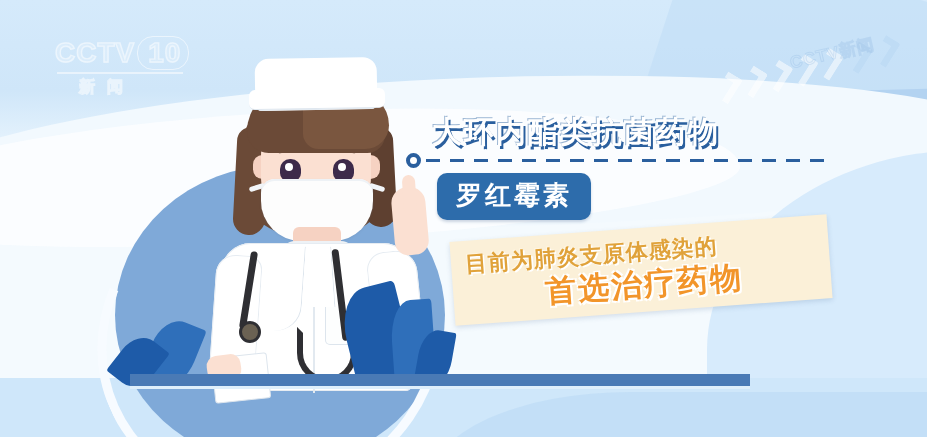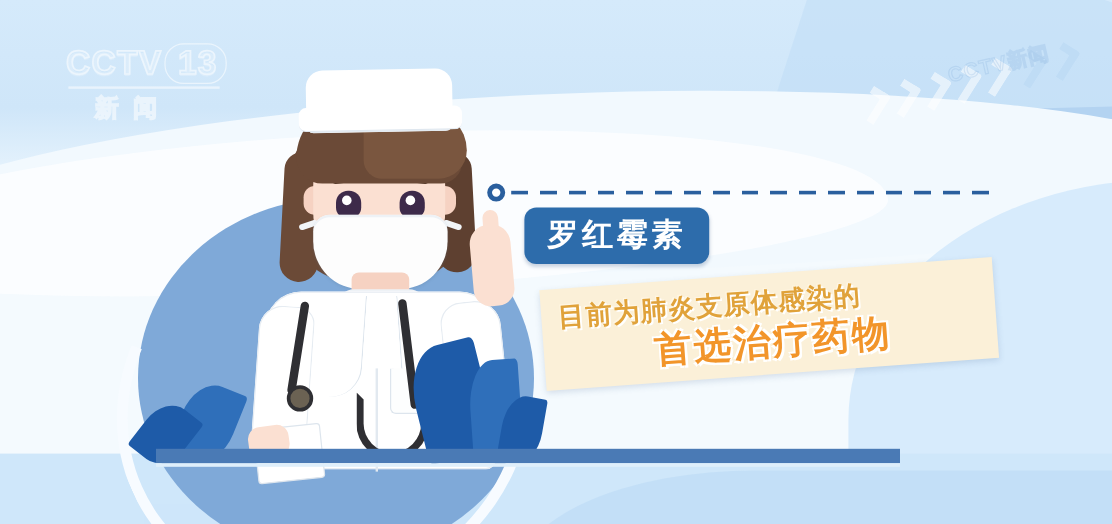--- a/index.html
+++ b/index.html
@@ -118,21 +118,21 @@
     text-shadow:0 1px 0 rgba(255,255,255,.35);
     white-space:nowrap;
   }
   .logo-13 {
     display:inline-block; margin-left:2px; padding:0 7px 0 10px;
     border:1.4px solid rgba(255,255,255,.9);
     border-radius:16px;
   }
   .logo-rule { width:126px; height:1.6px; background:rgba(255,255,255,.85); margin:2px 0 3px 2px; }
   .logo-sub {
-    font-size:20px; font-weight:bold; letter-spacing:12px; margin-left:24px;
+    font-size:16px; font-weight:bold; letter-spacing:12px; margin-left:24px;
     color:transparent; -webkit-text-stroke:1.2px rgba(255,255,255,.9);
   }
   .logo-wm2 {
     position:absolute; left:790px; top:38px; width:120px; height:34px;
     opacity:.22; color:transparent; font-size:17px; font-weight:bold;
     -webkit-text-stroke:1px rgba(120,165,215,.95);
     transform:rotate(-13deg); letter-spacing:1px; white-space:nowrap;
   }
 
   
@@ -377,27 +377,28 @@
 
   <div class="leaf leaf-1"></div>
   <div class="leaf leaf-2"></div>
   <div class="leaf leaf-3"></div>
 
   <div class="desk-bar"></div>
   <div class="desk-bar-shadow"></div>
 
   <div class="logo">
     <div class="logo-main">
-      <span>CCTV</span><span class="logo-13">13</span>
+      <span>CCTV</span><span class="logo-13">10</span>
     </div>
     <div class="logo-rule"></div>
     <div class="logo-sub">新闻</div>
   </div>
   <div class="logo-wm2">CCTV新闻</div>
 
+  <div class="headline">大环内酯类抗菌药物</div>
 
   <div class="dash-row">
     <div class="dot-marker"></div>
     <div class="dash-line"></div>
   </div>
 
   <div class="pills">
     <div class="pill">罗红霉素</div>
   </div>
 

